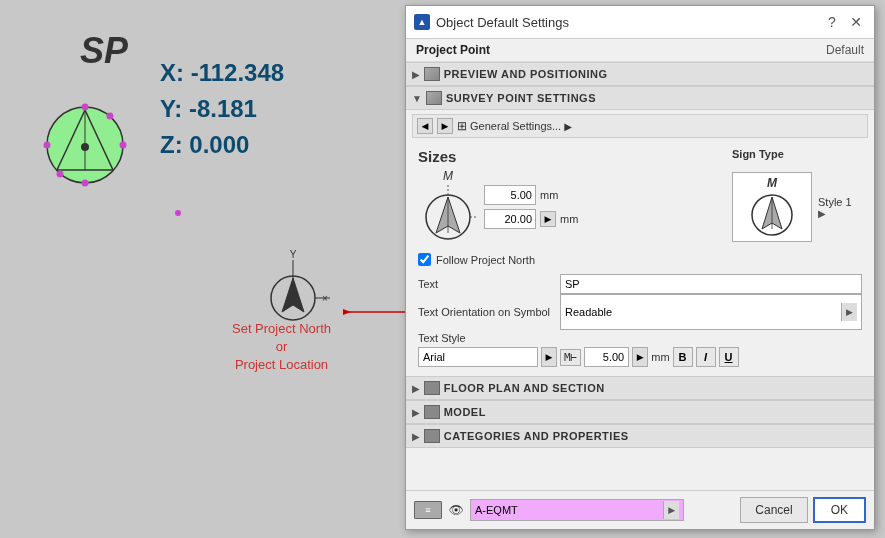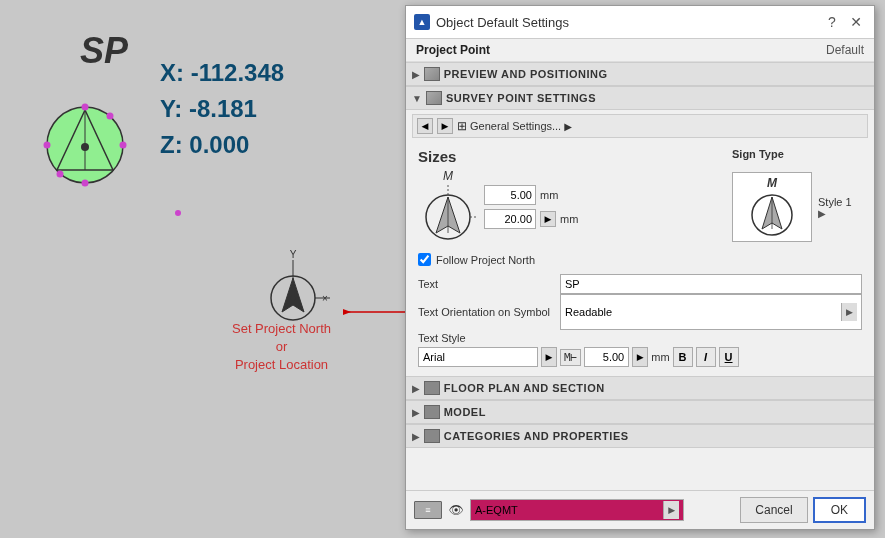--- a/index.html
+++ b/index.html
@@ -486,21 +486,21 @@
       width: 28px; height: 18px;
       background: #888;
       border: 1px solid #666;
       display: inline-block;
     }
 
     .layer-dropdown {
       flex: 1;
       height: 22px;
       border: 1px solid #aaa;
-      background: #be185d;
+      background: #f0abfc;
       padding: 1px 4px;
       font-size: 11px;
       display: flex;
       align-items: center;
       justify-content: space-between;
       cursor: pointer;
     }
 
     .footer-btns {
       display: flex;

